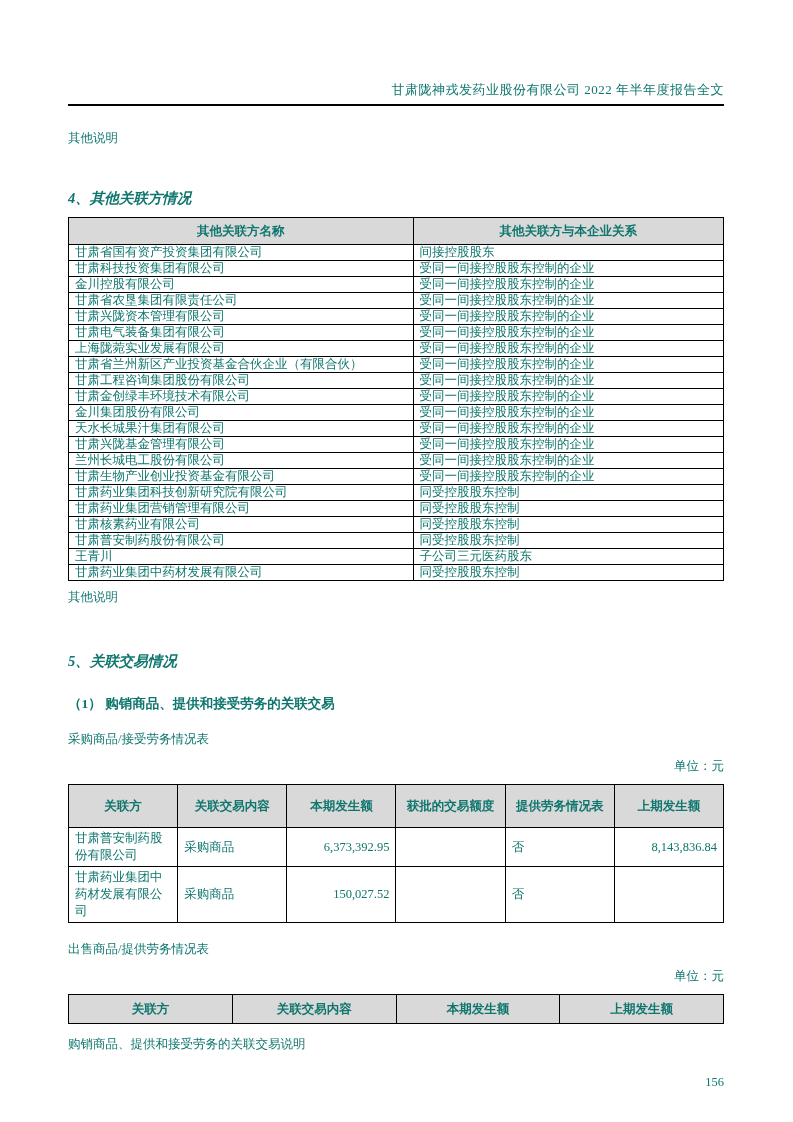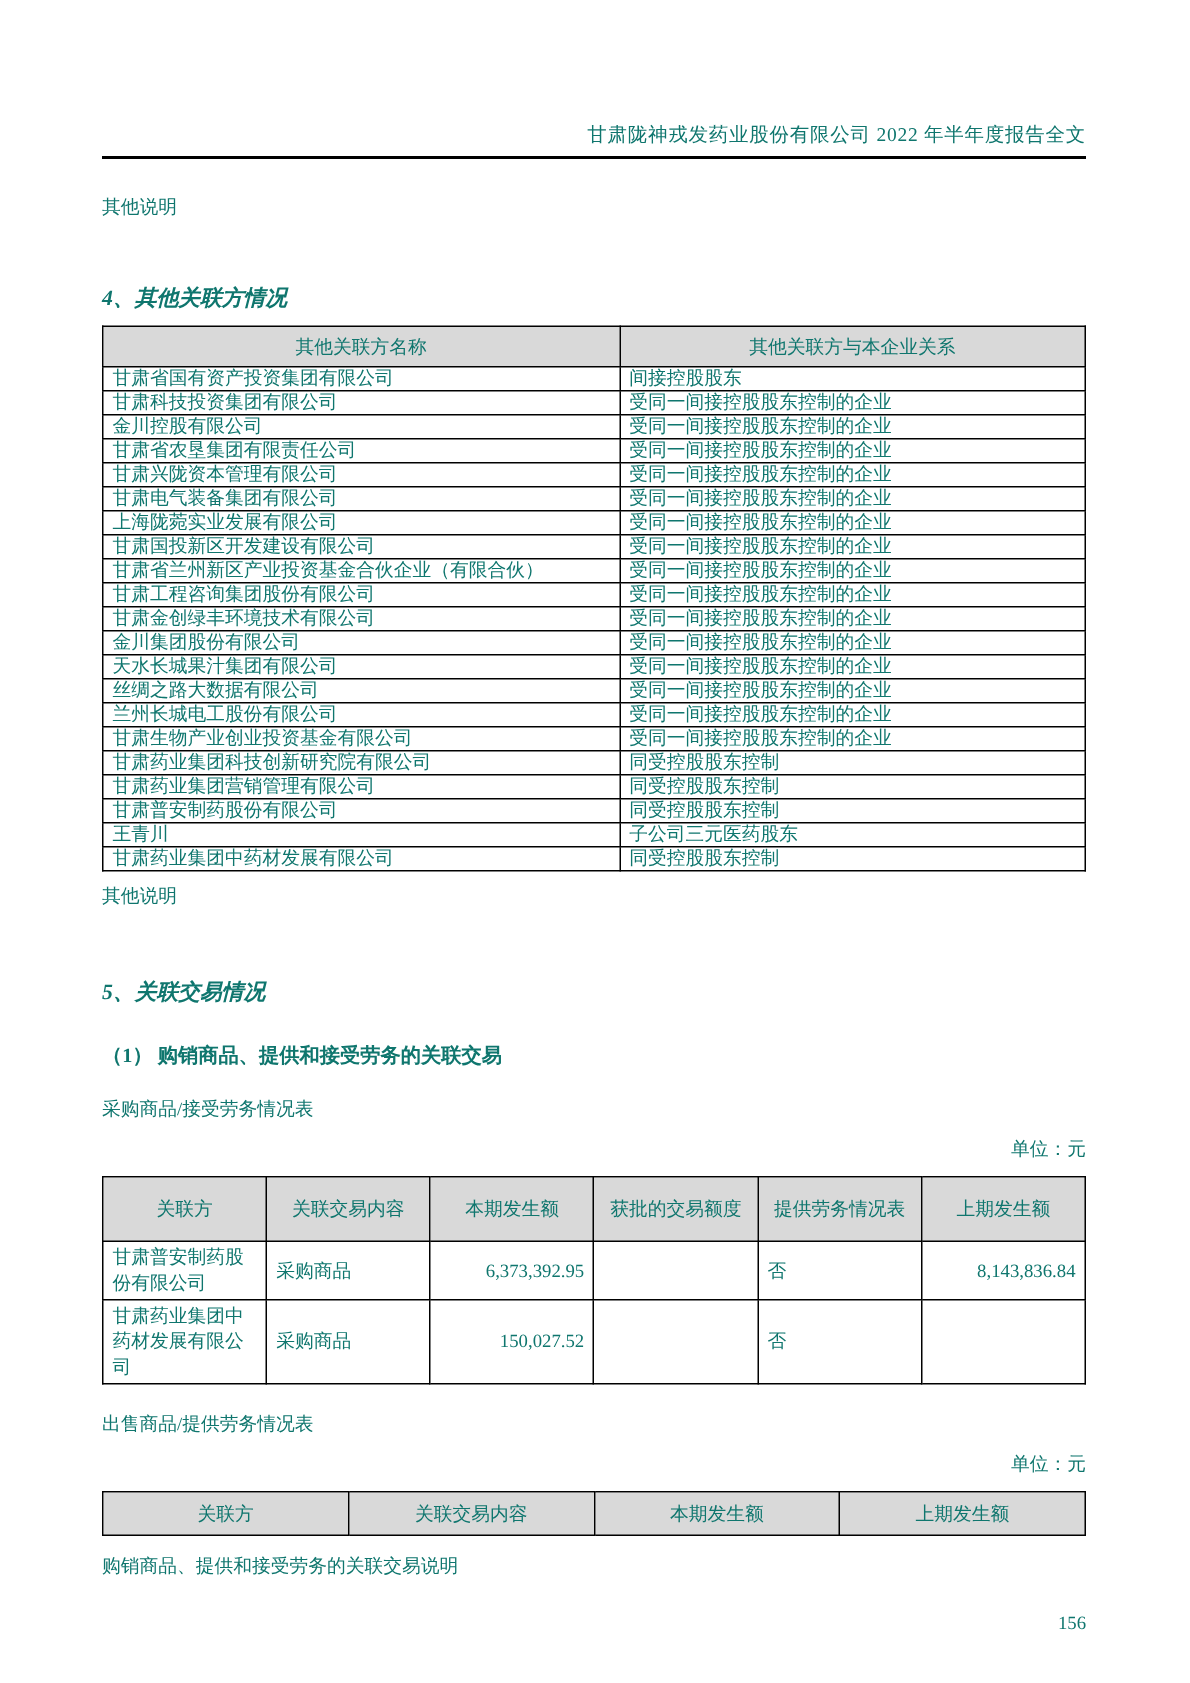--- a/index.html
+++ b/index.html
@@ -62,21 +62,21 @@
     margin-top: 9px;
     border: 1px solid #000;
   }
   .tbl th, .tbl td {
     border: 1px solid #000000;
     overflow: hidden;
     vertical-align: middle;
   }
   .tbl th {
     background: #d9d9d9;
-    font-weight: normal;
+    font-weight: bold;
     text-align: center;
     padding: 2px 8px;
     line-height: 17px;
   }
   .tbl td {
     padding: 0 6px;
     text-align: left;
   }
   
   .related-table { margin-top: 20px; }
@@ -152,61 +152,61 @@
           </tr>
           <tr>
             <td>甘肃电气装备集团有限公司</td>
             <td>受同一间接控股股东控制的企业</td>
           </tr>
           <tr>
             <td>上海陇菀实业发展有限公司</td>
             <td>受同一间接控股股东控制的企业</td>
           </tr>
           <tr>
-            <td>甘肃国投新区开发建设有限公司</td>
-            <td>受同一间接控股股东控制的企业</td>
-          </tr>
-          <tr>
             <td>甘肃省兰州新区产业投资基金合伙企业（有限合伙）</td>
             <td>受同一间接控股股东控制的企业</td>
           </tr>
           <tr>
             <td>甘肃工程咨询集团股份有限公司</td>
             <td>受同一间接控股股东控制的企业</td>
           </tr>
           <tr>
             <td>甘肃金创绿丰环境技术有限公司</td>
             <td>受同一间接控股股东控制的企业</td>
           </tr>
           <tr>
             <td>金川集团股份有限公司</td>
             <td>受同一间接控股股东控制的企业</td>
           </tr>
           <tr>
             <td>天水长城果汁集团有限公司</td>
             <td>受同一间接控股股东控制的企业</td>
           </tr>
           <tr>
-            <td>丝绸之路大数据有限公司</td>
+            <td>甘肃兴陇基金管理有限公司</td>
             <td>受同一间接控股股东控制的企业</td>
           </tr>
           <tr>
             <td>兰州长城电工股份有限公司</td>
             <td>受同一间接控股股东控制的企业</td>
           </tr>
           <tr>
             <td>甘肃生物产业创业投资基金有限公司</td>
             <td>受同一间接控股股东控制的企业</td>
           </tr>
           <tr>
             <td>甘肃药业集团科技创新研究院有限公司</td>
             <td>同受控股股东控制</td>
           </tr>
           <tr>
             <td>甘肃药业集团营销管理有限公司</td>
+            <td>同受控股股东控制</td>
+          </tr>
+          <tr>
+            <td>甘肃核素药业有限公司</td>
             <td>同受控股股东控制</td>
           </tr>
           <tr>
             <td>甘肃普安制药股份有限公司</td>
             <td>同受控股股东控制</td>
           </tr>
           <tr>
             <td>王青川</td>
             <td>子公司三元医药股东</td>
           </tr>

